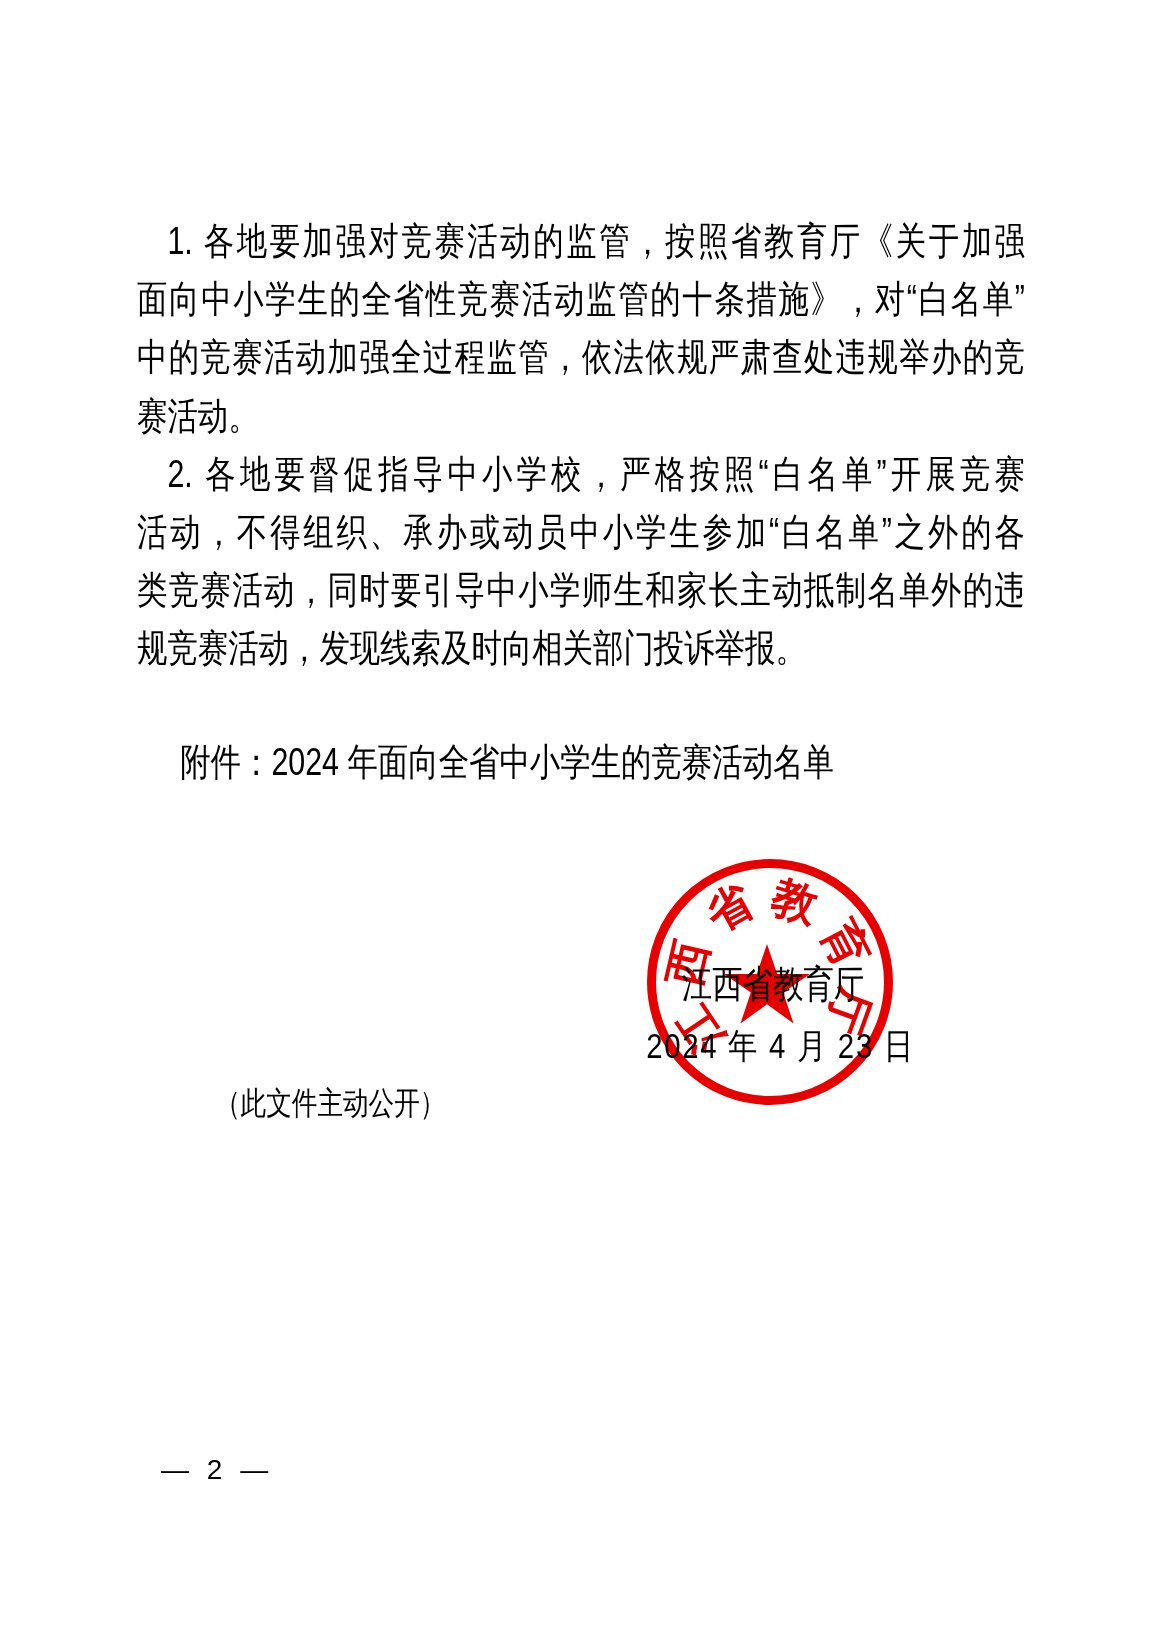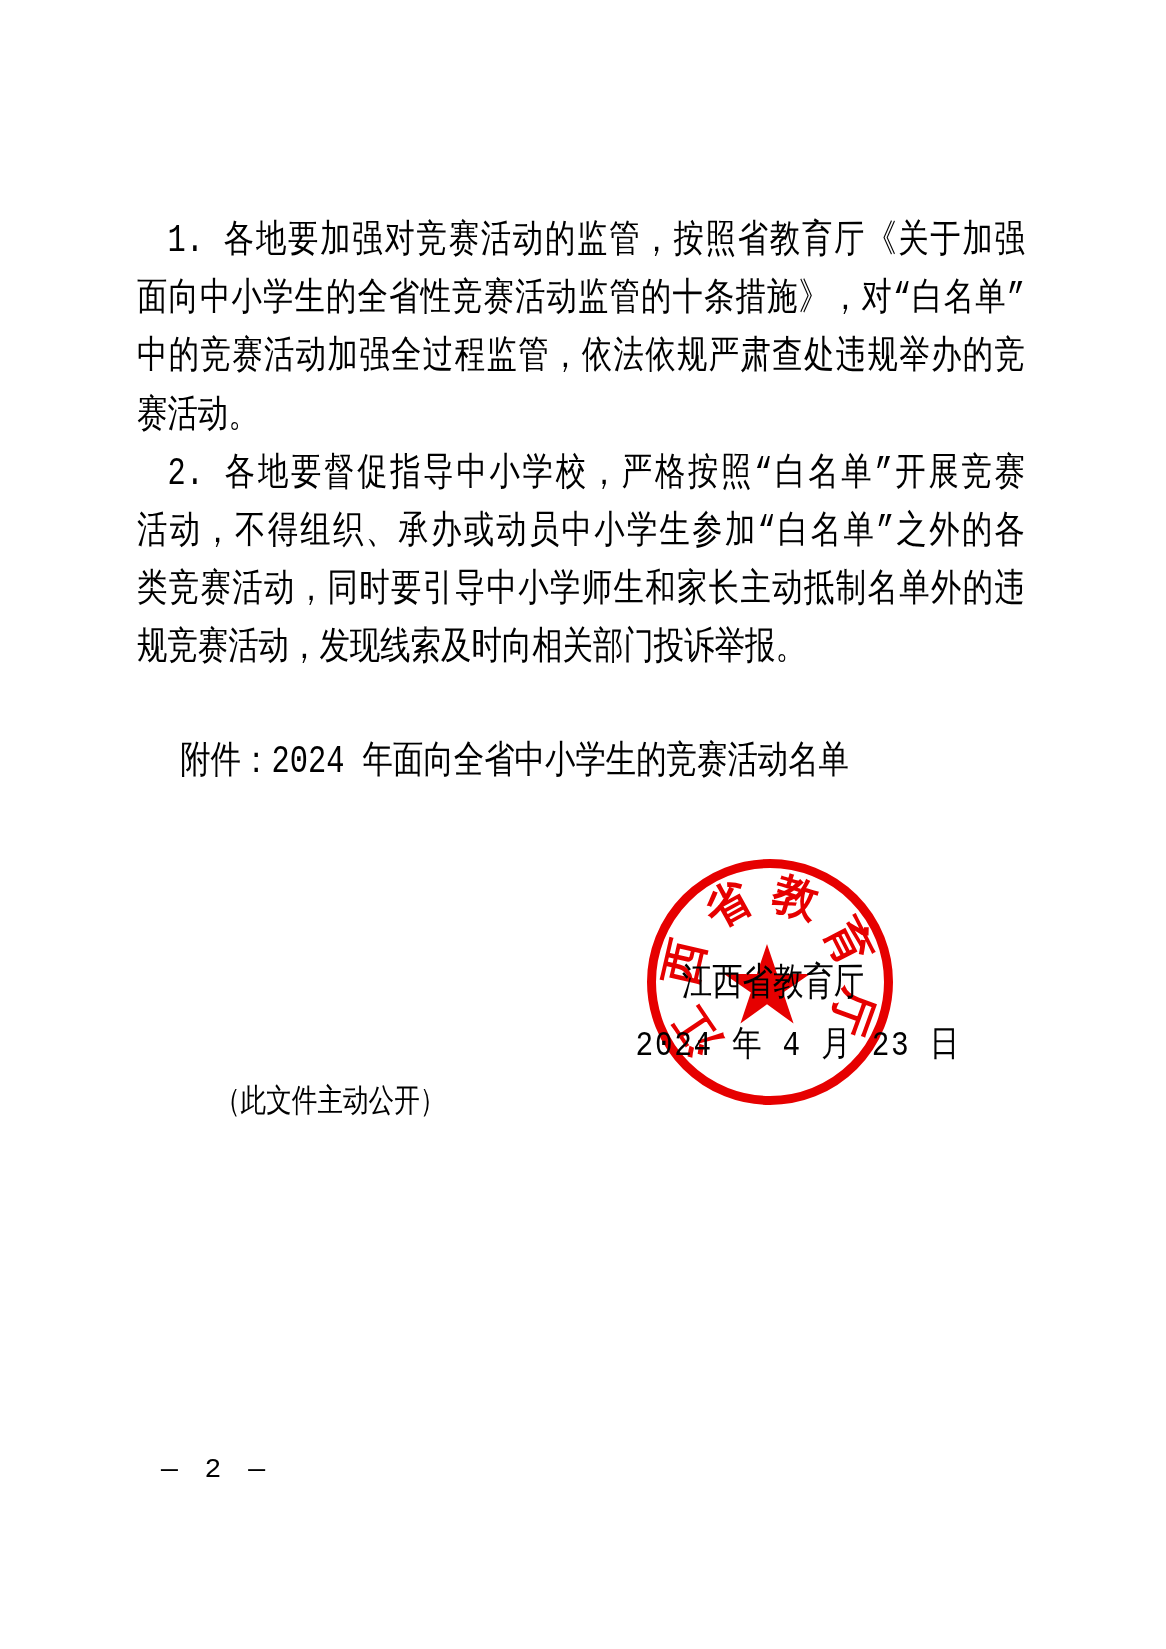--- a/index.html
+++ b/index.html
@@ -1,21 +1,21 @@
 <!DOCTYPE html>
 <html><head>
 <meta charset="utf-8">
 <style>
   html,body { margin:0; padding:0; background:#ffffff; }
   .page {
     position:relative;
     width:1166px; height:1649px;
     background:#ffffff;
     overflow:hidden;
-    font-family:Liberation Mono, monospace;
+    font-family:Liberation Sans, sans-serif;
     color:#000;
   }
 
   
   .body-text {
     position:absolute;
     left:137px; top:212px;
     width:1110px;
     transform:scaleX(0.8);
     transform-origin:0 0;

